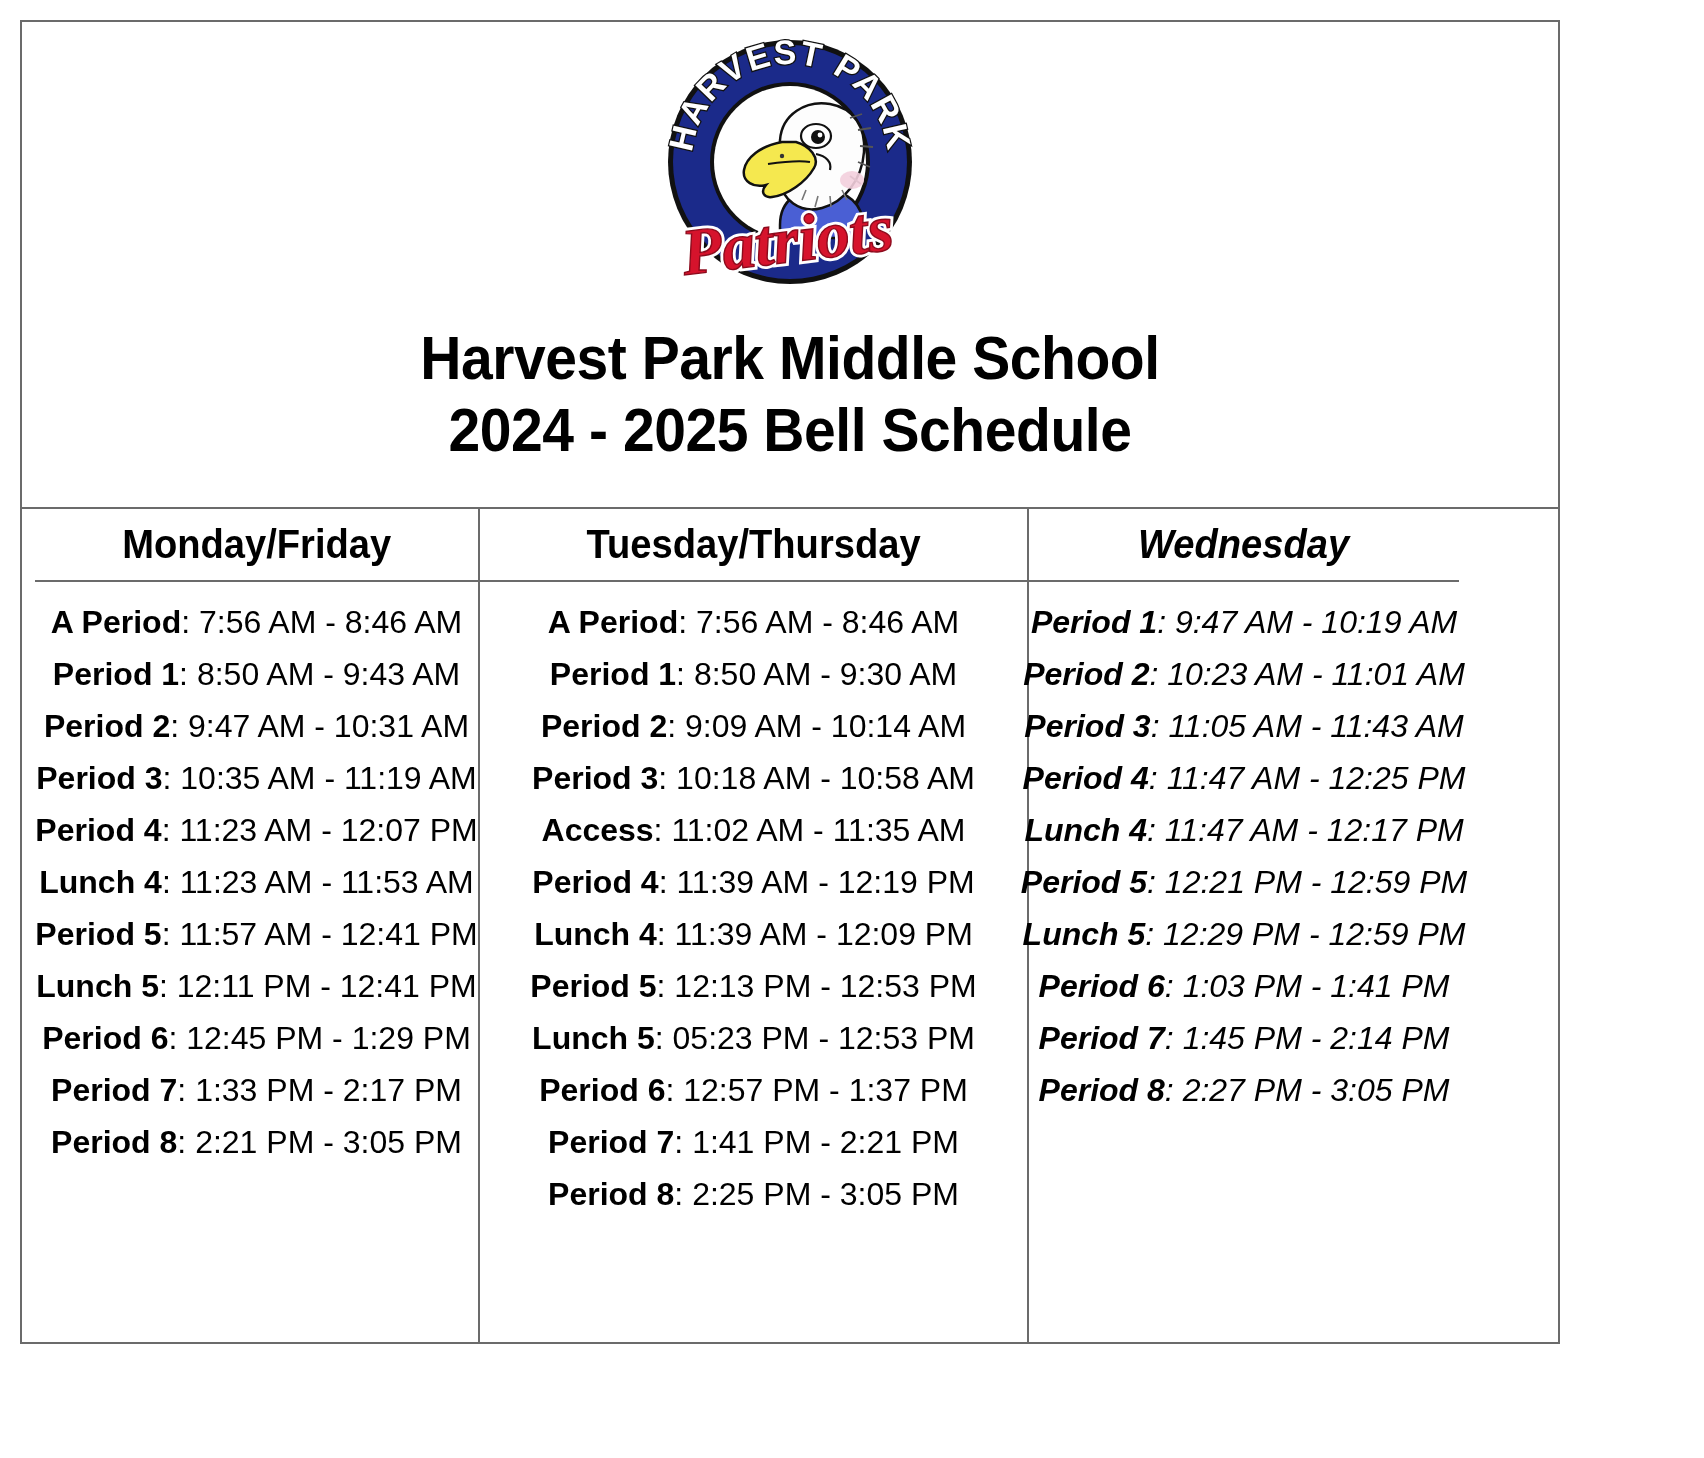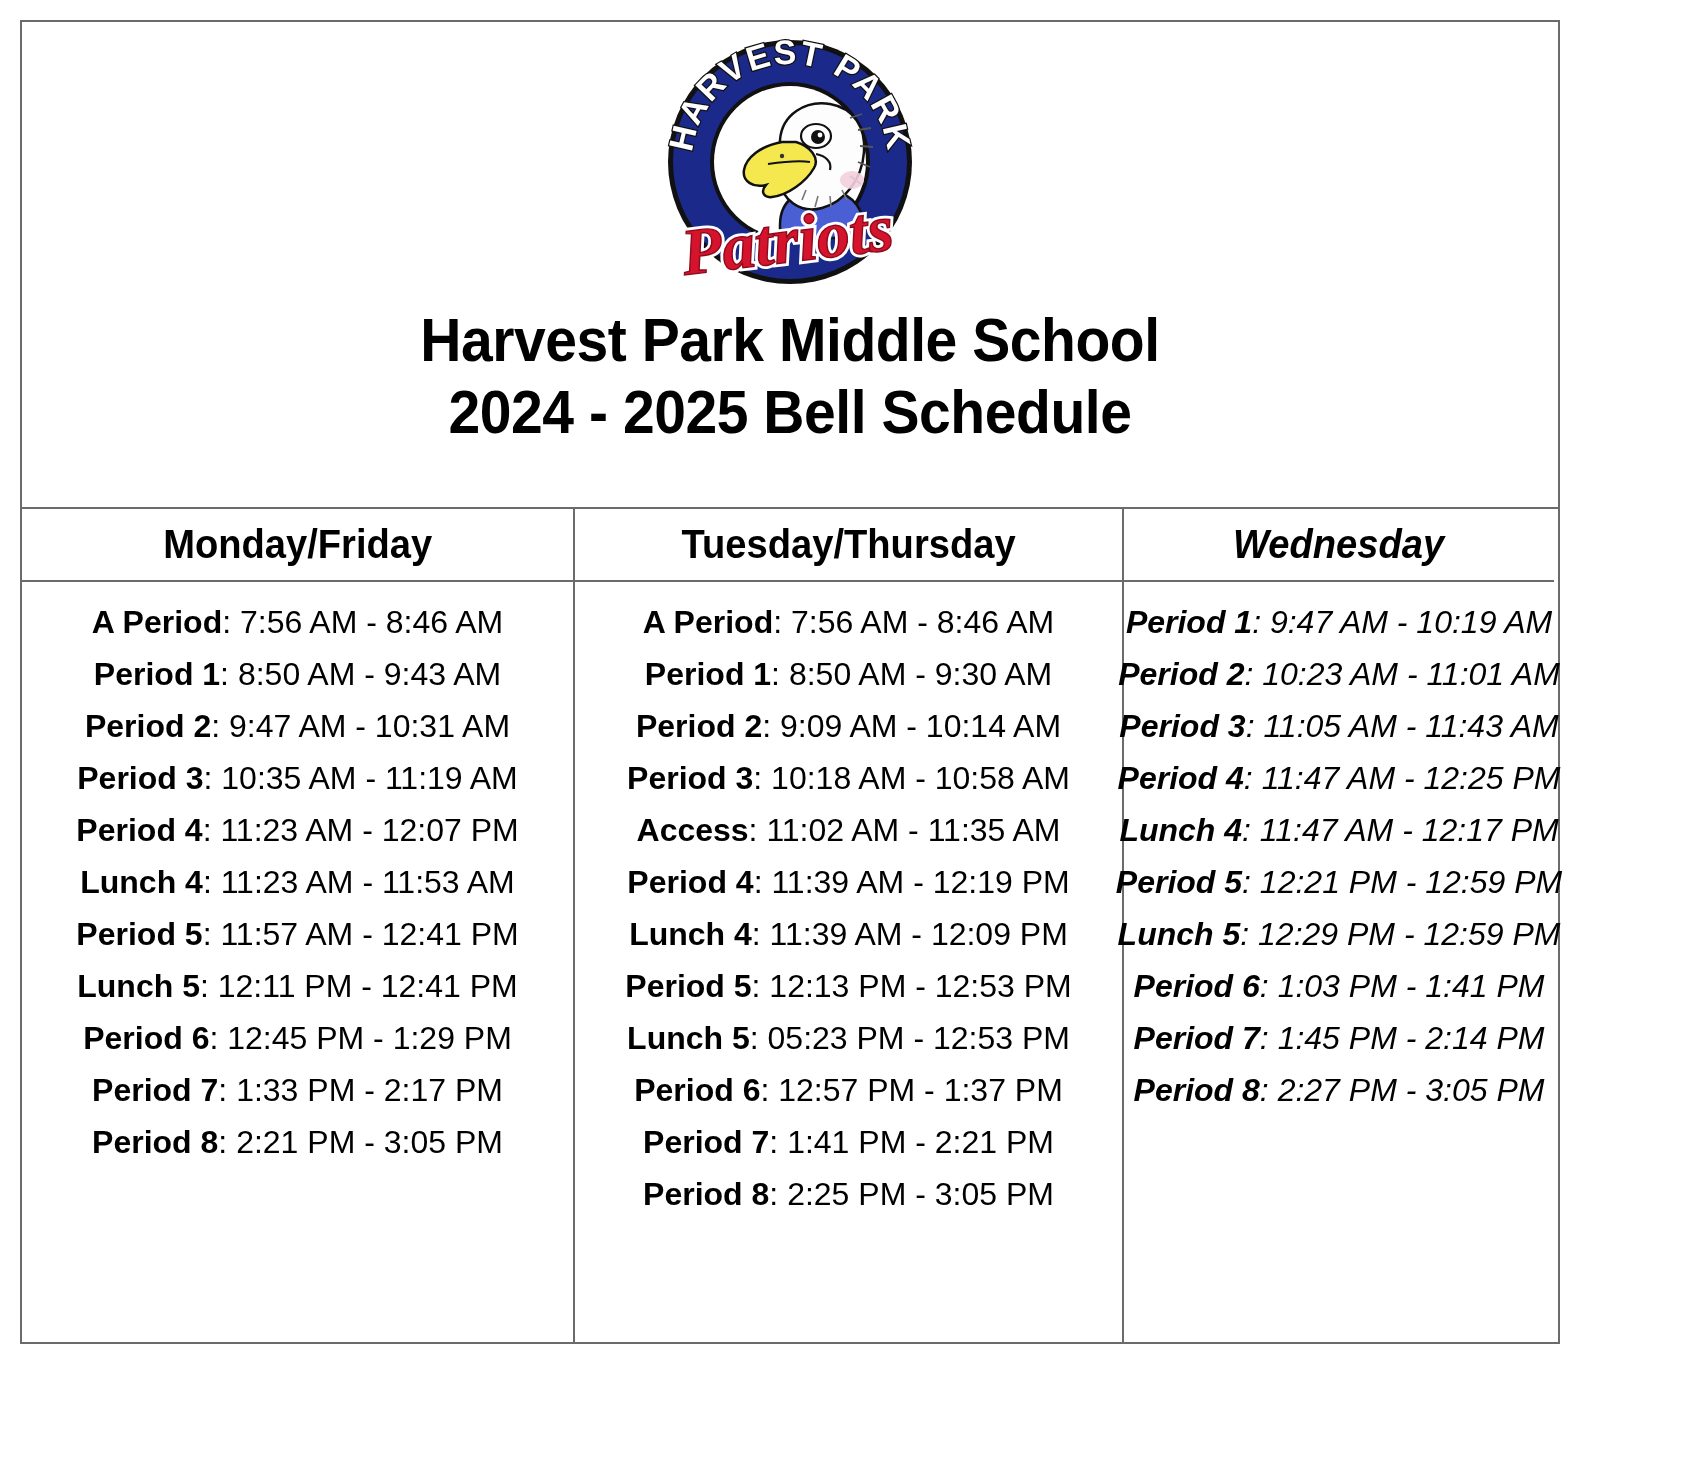--- a/index.html
+++ b/index.html
@@ -38,21 +38,21 @@
   }
 
   .logo-wrap {
     margin-top: 8px;
     width: 320px;
     height: 272px;
     position: relative;
   }
 
   .title-wrap {
-    margin-top: 2px;
+    margin-top: 20px;
     text-align: center;
     width: 100%;
   }
   .title-line {
     font-family: "Liberation Sans Narrow", "Liberation Sans", sans-serif;
     font-weight: bold;
     font-size: 62px;
     line-height: 1.16;
     letter-spacing: -0.5px;
     white-space: nowrap;
@@ -65,21 +65,21 @@
     display: flex;
     height: 833px;
     box-sizing: border-box;
   }
   .col {
     box-sizing: border-box;
     display: flex;
     flex-direction: column;
     align-items: stretch;
   }
-  .col-0 { width: 551px; }
+  .col-0 { width: 443px; margin-left: 13px; }
   .col-1 { width: 551px; border-left: 2px solid #6b6b6b; border-right: 2px solid #6b6b6b; }
   .col-2 { width: 430px; font-style: italic; }
 
   .col-header {
     height: 73px;
     display: flex;
     align-items: center;
     justify-content: center;
     border-bottom: 2px solid #6b6b6b;
     box-sizing: border-box;

